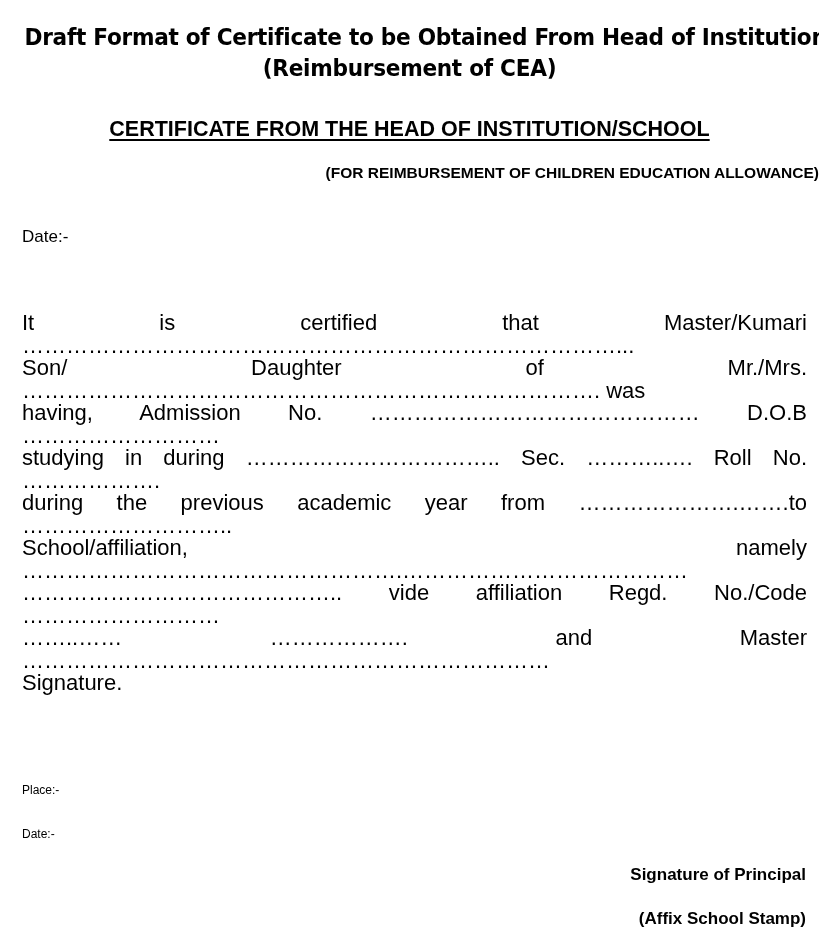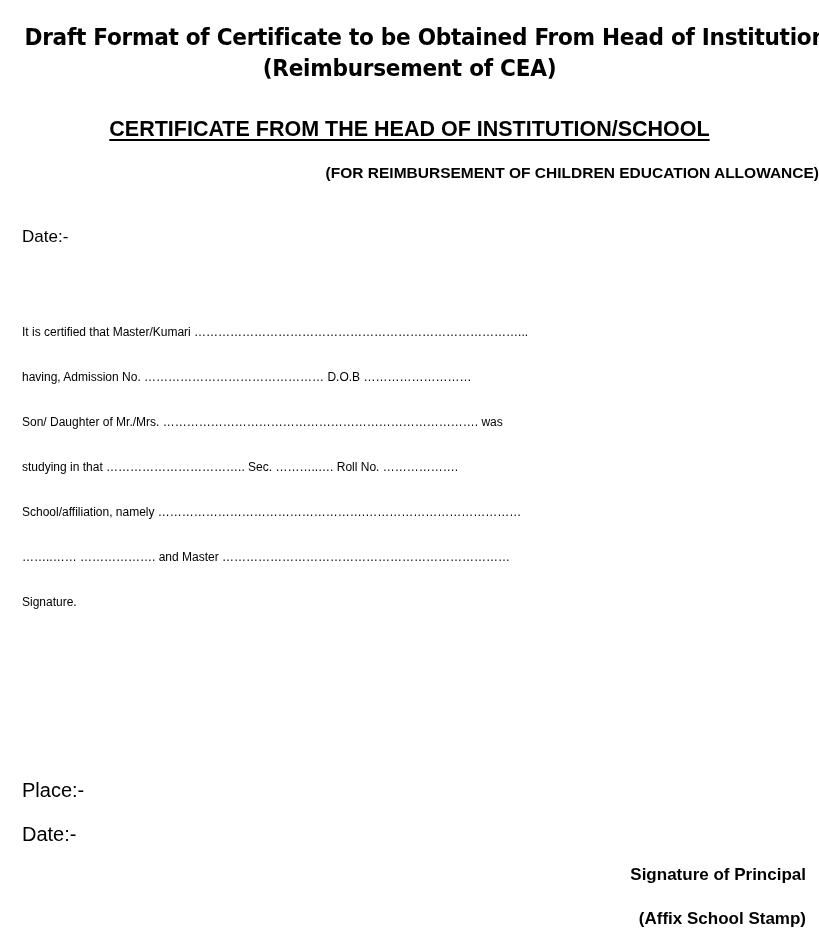--- a/index.html
+++ b/index.html
@@ -79,41 +79,40 @@
     font-size: 17px;
     line-height: 22px;
   }
 
   
   .body-block {
     position: absolute;
     top: 311px;
     left: 22px;
     width: 785px;
-    font-size: 12px;
-    margin-top: 10px;
+    font-size: 22px;
   }
   .body-line {
     display: block;
     height: 45px;
     line-height: 23px;
     white-space: nowrap;
     overflow: hidden;
   }
   .body-line.justify {
     white-space: normal;
     text-align: justify;
   }
 
   
   .closing {
     position: absolute;
     top: 779px;
     left: 22px;
-    font-size: 20px;
+    font-size: 12px;
   }
   .closing .c-line {
     display: block;
     height: 44px;
     line-height: 22px;
   }
 
   
   .sign-block {
     position: absolute;
@@ -143,24 +142,26 @@
   <div class="cert-heading">
     <span class="u">CERTIFICATE FROM THE HEAD OF INSTITUTION/SCHOOL</span>
   </div>
 
   <div class="sub-heading">(FOR REIMBURSEMENT OF CHILDREN EDUCATION ALLOWANCE)</div>
 
   <div class="top-date">Date:-</div>
 
   <div class="body-block">
     <span class="body-line justify">It is certified that Master/Kumari ………………………………………………………………………...</span>
+    <span class="body-line justify">Son/ Daughter of Mr./Mrs. ……………………………………………………………………. was</span>
     <span class="body-line justify">having, Admission No. ……………………………………… D.O.B ………………………</span>
-    <span class="body-line justify">Son/ Daughter of Mr./Mrs. ……………………………………………………………………. was</span>
-    <span class="body-line justify">studying in that …………………………….. Sec. ………..…. Roll No. ……………….</span>
+    <span class="body-line justify">studying in during …………………………….. Sec. ………..…. Roll No. ……………….</span>
+    <span class="body-line justify">during the previous academic year from ………………….…….to ………………………..</span>
     <span class="body-line justify">School/affiliation,  namely  …………………………………………….…………………………………</span>
+    <span class="body-line justify">…………………………………….. vide affiliation Regd. No./Code ………………………</span>
     <span class="body-line justify">……..…… ………………. and Master ………………………………………………………………</span>
     <span class="body-line">Signature.</span>
   </div>
 
   <div class="closing">
     <span class="c-line">Place:-</span>
     <span class="c-line">Date:-</span>
   </div>
 
   <div class="sign-block">

